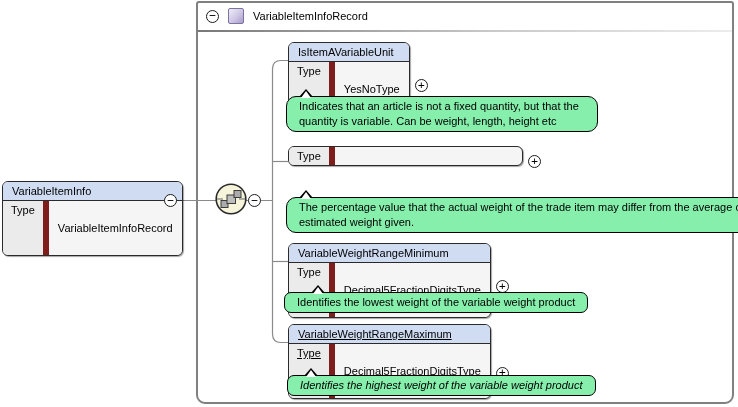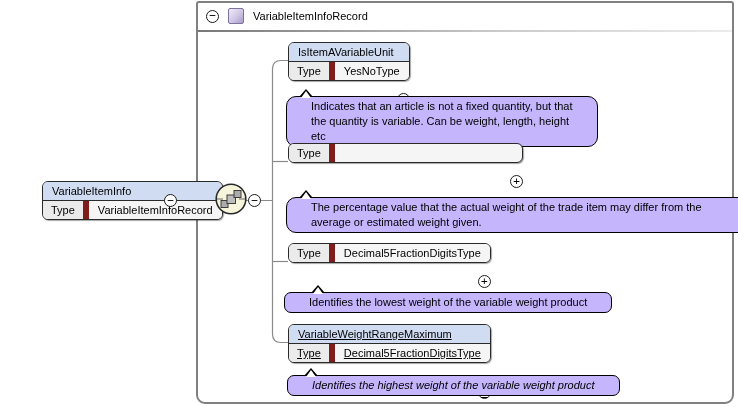--- a/index.html
+++ b/index.html
@@ -37,40 +37,40 @@
   }
   .node-name {
     background:var(--node-header,#cfdcf2); padding:2px 9px 2px 9px;
     border-bottom:1px solid #2a2a2a; line-height:14px;
   }
   .node-row { display:flex; }
   .cell-label {
     background:var(--type-cell,#ebebeb); padding:2px 8px; line-height:14px;
     border-right:6px solid #7f1d1d;
   }
-  .cell-value { background:var(--value-cell,#f5f5f5); padding:2px 9px; line-height:14px; flex:1; }
+  .cell-value { background:var(--value-cell,#f5f5f5); padding:20px 9px; line-height:14px; flex:1; }
 
-  .wrap { position:absolute; display:flex; align-items:flex-end;flex-direction:column; }
+  .wrap { position:absolute; display:flex; align-items:center; }
 
   
   .toggle {
     width:13px; height:13px; border:1px solid #1c1c1c; border-radius:50%;
     background:#fff; display:flex; align-items:center; justify-content:center;
     font-size:11px; line-height:1; cursor:pointer; flex:0 0 auto;
     font-family:"DejaVu Sans Mono", monospace; padding-bottom:1px;
   }
   .abs { position:absolute; }
 
   
   .seq { position:absolute; left:215px; top:183px; width:32px; height:32px; cursor:pointer; }
 
   
   .bubble {
-    position:absolute; background:#c4b5fd; border:1px solid #000; border-radius:10px;
-    padding:2px 24px; line-height:15px;
+    position:absolute; background:#86efac; border:1px solid #000; border-radius:10px;
+    padding:2px 12px; line-height:15px;
   }
   .bubble.nowrap { white-space:nowrap;border-radius:7px; }
   .bubble::before {
     content:""; position:absolute; top:-8px; left:var(--tip,12px); width:0; height:0;
     border-left:7px solid transparent; border-right:7px solid transparent; border-bottom:8px solid #000;
   }
   .bubble::after {
     content:""; position:absolute; top:-6px; left:calc(var(--tip,12px) + 1.5px); width:0; height:0;
     border-left:5.5px solid transparent; border-right:5.5px solid transparent; border-bottom:7px solid #fff;
   }
@@ -90,21 +90,21 @@
   </div>
 
   <svg class="wires" width="738" height="407">
     <path d="M156 200.5 H272.5"></path>
     <path d="M288 60.5 H281 Q272.5 60.5 272.5 69 V334 Q272.5 342.5 281 342.5 H288"></path>
     <path d="M272.5 161.5 H288"></path>
     <path d="M272.5 261.5 H288"></path>
   </svg>
 
   <div class="wrap" style="left:2px; top:181px;">
-    <div class="node" style="min-width:158px;margin-left:40px;">
+    <div class="node" style="min-width:158px;">
       <div class="node-name">VariableItemInfo</div>
       <div class="node-row">
         <div class="cell-label">Type</div>
         <div class="cell-value">VariableItemInfoRecord</div>
       </div>
     </div>
   </div>
   <div class="toggle abs" style="left:164px; top:194px;">−</div>
 
   <div class="seq">
@@ -136,20 +136,21 @@
       <div class="node-row">
         <div class="cell-label">Type</div>
       </div>
     </div>
     <div class="toggle" style="margin:12px 0 0 5px;">+</div>
   </div>
   <div class="bubble" style="left:286px; top:197px; width:478px; --tip:12px;">The percentage value that the actual weight of the trade item may differ from the average or estimated weight given.</div>
 
   <div class="wrap" style="left:288px; top:243px;">
     <div class="node" style="min-width:179px;">
+      <div class="node-name">VariableWeightRangeMinimum</div>
       <div class="node-row">
         <div class="cell-label">Type</div>
         <div class="cell-value">Decimal5FractionDigitsType</div>
       </div>
     </div>
     <div class="toggle" style="margin:12px 0 0 5px;">+</div>
   </div>
   <div class="bubble nowrap" style="left:284px; top:292px; --tip:26px;">Identifies the lowest weight of the variable weight product</div>
 
   <div class="wrap" style="left:288px; top:324px;text-decoration:underline;">

